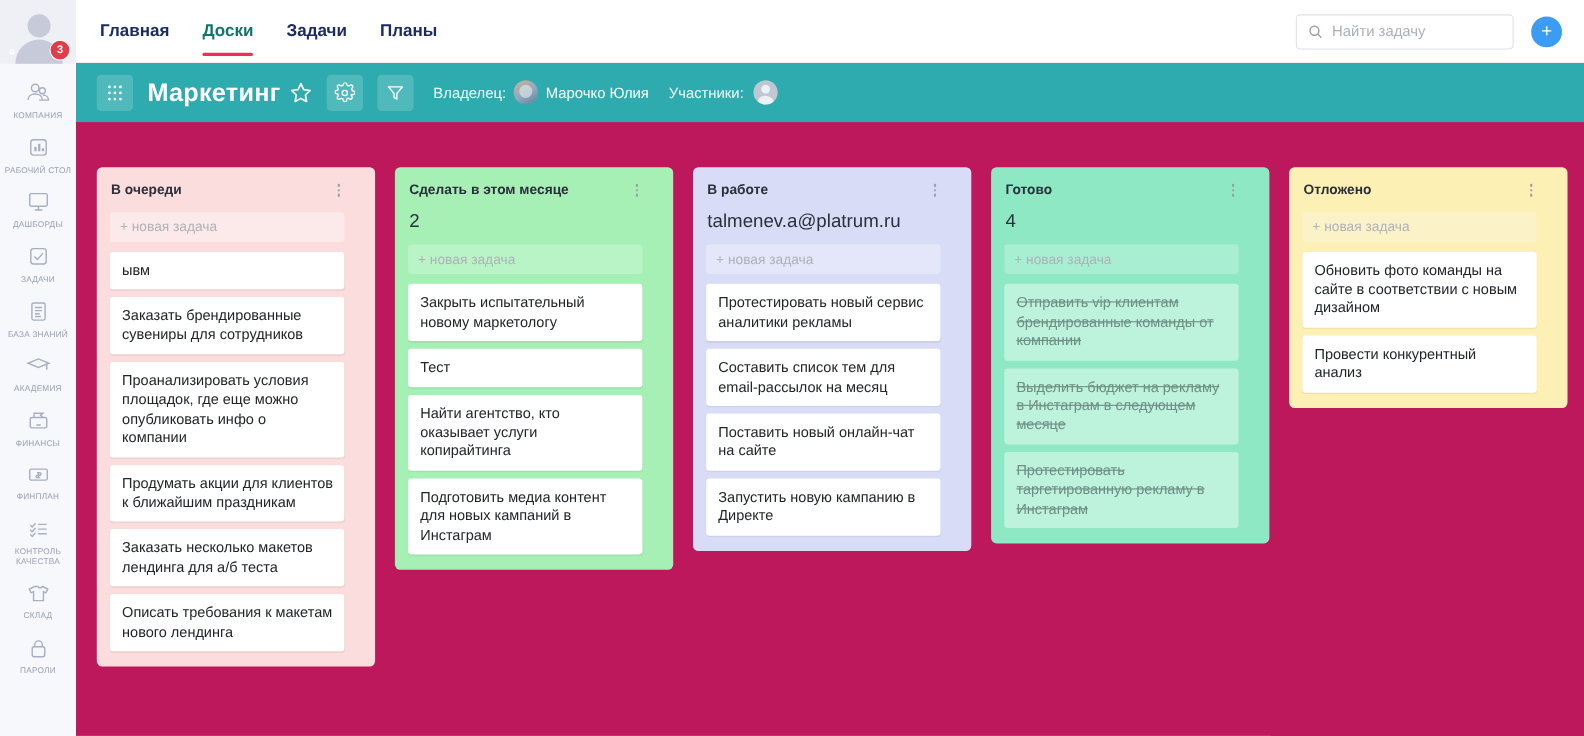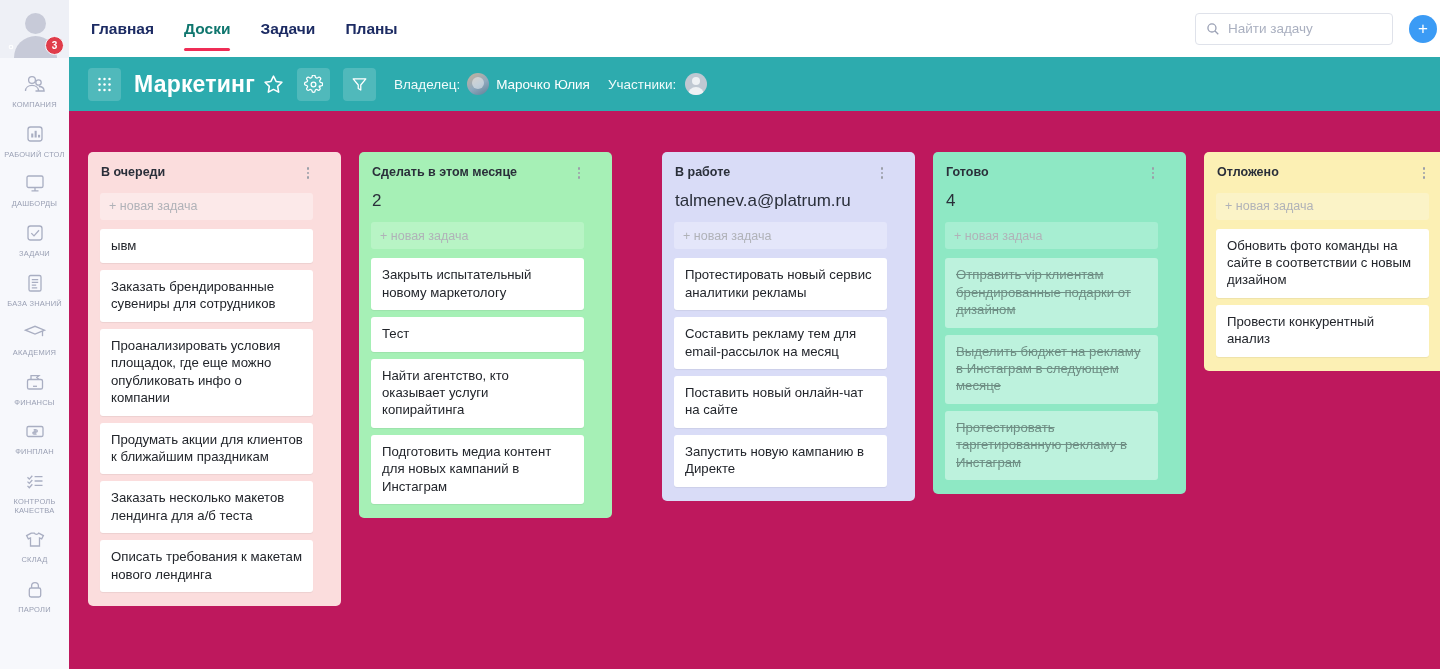--- a/index.html
+++ b/index.html
@@ -472,52 +472,52 @@
           <div class="col-count">2</div>
           <div class="new-task" id="nt-1" style="background: rgb(184, 244, 197);">+ новая задача</div>
           <div class="cards">
             <div class="card">Закрыть испытательный новому маркетологу</div>
             <div class="card">Тест</div>
             <div class="card">Найти агентство, кто оказывает услуги копирайтинга</div>
             <div class="card">Подготовить медиа контент для новых кампаний в Инстаграм</div>
           </div>
         </div>
 
-        <div class="column" id="col-2" style="background: rgb(217, 220, 247); margin-left: 32px;">
+        <div class="column" id="col-2" style="background: rgb(217, 220, 247);">
           <div class="col-head">
             <div class="col-title">В работе</div>
             <div class="col-menu">
                 <i></i>
                 <i></i>
                 <i></i>
               </div>
           </div>
           <div class="col-count">talmenev.a@platrum.ru</div>
           <div class="new-task" id="nt-2" style="background: rgb(228, 230, 250);">+ новая задача</div>
           <div class="cards">
             <div class="card">Протестировать новый сервис аналитики рекламы</div>
-            <div class="card">Составить рекламу тем для email-рассылок на месяц</div>
+            <div class="card">Составить список тем для email-рассылок на месяц</div>
             <div class="card">Поставить новый онлайн-чат на сайте</div>
             <div class="card">Запустить новую кампанию в Директе</div>
           </div>
         </div>
 
         <div class="column" id="col-3" style="background: rgb(142, 232, 196);">
           <div class="col-head">
             <div class="col-title">Готово</div>
             <div class="col-menu">
                 <i></i>
                 <i></i>
                 <i></i>
               </div>
           </div>
           <div class="col-count">4</div>
           <div class="new-task" id="nt-3" style="background: rgb(167, 238, 210);">+ новая задача</div>
           <div class="cards">
-            <div class="card done">Отправить vip клиентам брендированные подарки от дизайном</div>
+            <div class="card done">Отправить vip клиентам брендированные команды от компании</div>
             <div class="card done">Выделить бюджет на рекламу в Инстаграм в следующем месяце</div>
             <div class="card done">Протестировать таргетированную рекламу в Инстаграм</div>
           </div>
         </div>
 
         <div class="column" id="col-4" style="background: rgb(252, 240, 180);">
           <div class="col-head">
             <div class="col-title">Отложено</div>
             <div class="col-menu">
                 <i></i>

